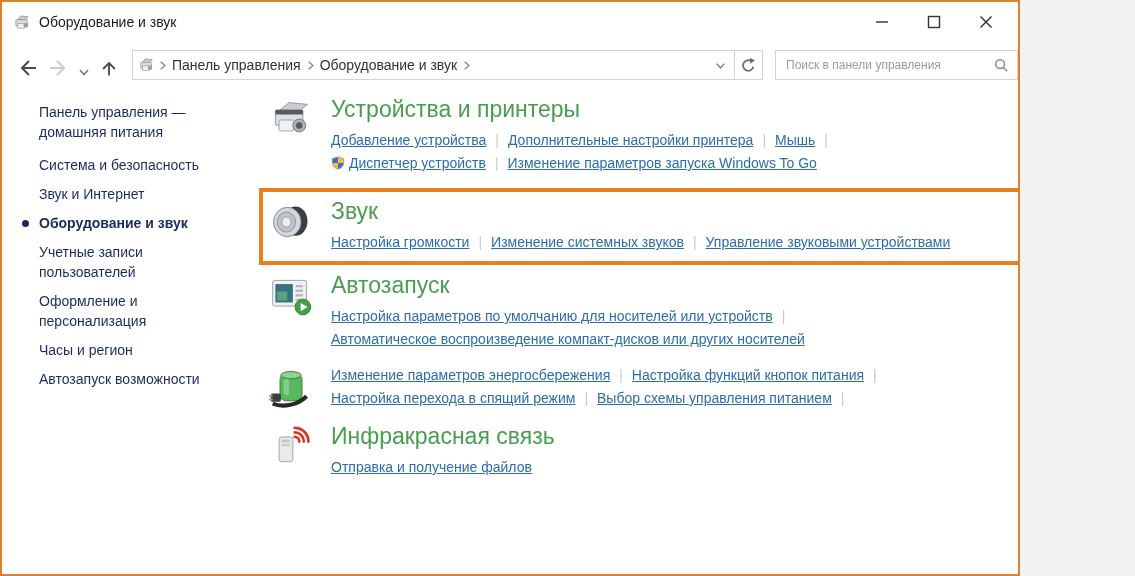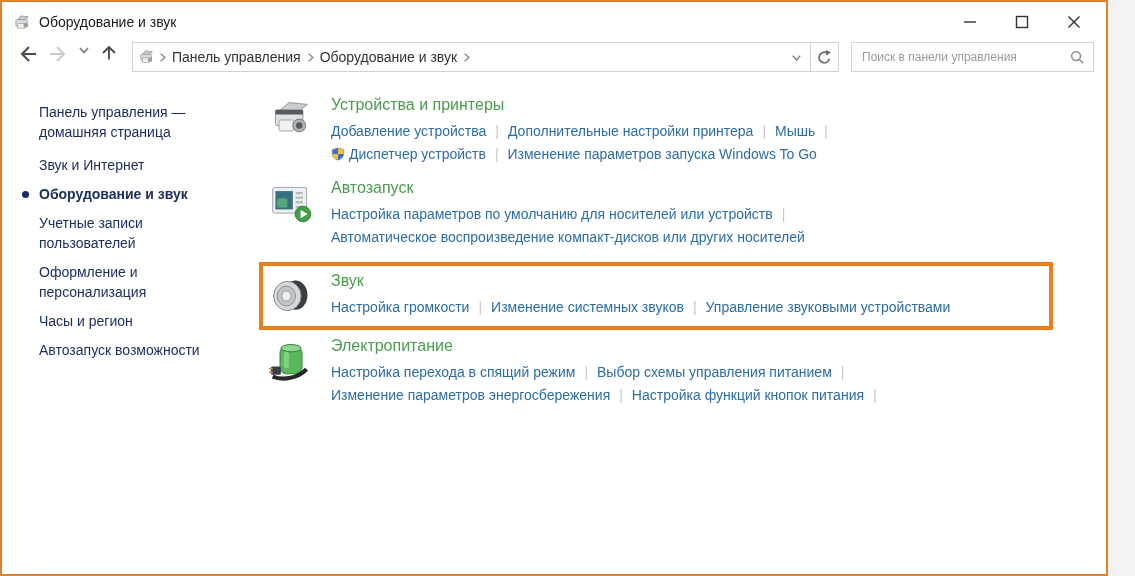--- a/index.html
+++ b/index.html
@@ -6,32 +6,32 @@
     --border-orange:#de812f;
     --accent-orange:#e8801e;
     --heading-green:#4a9c4f;
     --link-blue:#2d6da5;
     --sidebar-navy:#1b2b5b;
   }
   *{box-sizing:border-box;}
   html,body{margin:0;padding:0;background:#f2f2f2;}
   body{font-family:"Liberation Sans","DejaVu Sans",sans-serif;}
   .window{
-    width:1108px;height:576px;background:#fff;position:relative;overflow:hidden;
+    width:1020px;height:576px;background:#fff;position:relative;overflow:hidden;
     border:2px solid var(--border-orange);
   }
   
   .titlebar{height:40px;display:flex;align-items:center;background:#fff;}
   .titlebar .app-icon{margin-left:12px;display:flex;}
   .titlebar .title{margin-left:8px;font-size:14px;color:#1a1a1a;}
   .titlebar .spacer{flex:1;}
   .win-ctrl{width:52px;height:40px;display:flex;align-items:center;justify-content:center;cursor:default;}
   .win-ctrl.close{margin-right:6px;}
   
-  .navbar{height:38px;display:flex;align-items:flex-start;padding:0 12px 0 14px;}
+  .navbar{height:38px;display:flex;align-items:flex-end;padding:0 0 0 14px;}
   .nav-btn{display:flex;align-items:center;justify-content:center;margin-right:6px;}
   .addressbar{
     flex:1;height:30px;border:1px solid #d6d3cf;background:#fff;
     display:flex;align-items:center;padding:0 6px;margin-left:6px;
   }
   .crumb{font-size:14px;color:#333;padding:0 2px;white-space:nowrap;cursor:default;}
   .addr-spacer{flex:1;}
   .refresh-btn{
     width:28px;height:30px;border:1px solid #d6d3cf;border-left:none;
     display:flex;align-items:center;justify-content:center;background:#fff;
@@ -55,24 +55,24 @@
   .side-item:first-child{margin-bottom:13px;}
   .side-item.active{font-weight:bold;}
   .side-item.active::before{
     content:"";position:absolute;left:-17px;top:7px;width:7px;height:7px;
     border-radius:50%;background:var(--sidebar-navy);
   }
   .main{flex:1;padding:16px 0 0 33px;}
   .section{display:flex;margin-bottom:13px;}
   .icon-cell{width:62px;flex-shrink:0;padding-top:2px;}
   .sec-title{
-    font-size:16px;color:var(--heading-green);margin:0 0 6px;font-weight:400;cursor:pointer;
+    font-size:23px;color:var(--heading-green);margin:0 0 6px;font-weight:400;cursor:pointer;
   }
   .link-row{font-size:14px;line-height:23px;color:var(--link-blue);white-space:nowrap;}
-  .task-link{color:var(--link-blue);cursor:pointer;}
+  .task-link{color:var(--link-blue);cursor:pointer;text-decoration:underline;}
   .sep{color:#c9c9c9;margin:0 9px;}
   .shield{display:inline-flex;vertical-align:-2px;margin-right:4px;}
   .section.highlight{
     border:4px solid var(--accent-orange);
     padding:6px 10px 7px 6px;
     margin:0 0 7px -10px;
     width:794px;
   }
   .icon{display:inline-flex;}
 </style>
@@ -179,21 +179,22 @@
         <svg width="16" height="16" viewBox="0 0 18 18">
             <circle cx="8" cy="8" r="5" fill="none" stroke="#8a8a8a" stroke-width="1.7"></circle>
             <line x1="11.8" y1="11.8" x2="16" y2="16" stroke="#8a8a8a" stroke-width="1.7"></line>
           </svg>
       </span>
     </div>
   </div>
 
   <div class="content">
     <div class="sidebar">
-        <div class="side-item"><span>Панель управления — домашняя страница</span></div>
+        <div class="side-item"><span>Панель управления — домашняя питания</span></div>
+        <div class="side-item"><span>Система и безопасность</span></div>
         <div class="side-item"><span>Звук и Интернет</span></div>
         <div class="side-item active"><span>Оборудование и звук</span></div>
         <div class="side-item"><span>Учетные записи пользователей</span></div>
         <div class="side-item"><span>Оформление и персонализация</span></div>
         <div class="side-item"><span>Часы и регион</span></div>
         <div class="side-item"><span>Автозапуск возможности</span></div>
       </div>
     <div class="main">
         <div class="section">
           <div class="icon-cell icon">
@@ -220,68 +221,83 @@
                     <rect x="0" y="0" width="8" height="8" fill="#3d6fd2"></rect>
                     <rect x="8" y="0" width="8" height="8" fill="#f7c231"></rect>
                     <rect x="0" y="8" width="8" height="8" fill="#f7c231"></rect>
                     <rect x="8" y="8" width="8" height="8" fill="#3d6fd2"></rect>
                   </g>
                   <path d="M8 1 L14.5 3 V7.5 C14.5 11.5 11.5 14 8 15 C4.5 14 1.5 11.5 1.5 7.5 V3 Z" fill="none" stroke="#8a8a8a" stroke-width="0.8"></path>
                 </svg>
               </span><span class="task-link">Диспетчер устройств</span><span class="sep">|</span><span class="task-link">Изменение параметров запуска Windows To Go</span></div>
           </div>
         </div>
+        <div class="section highlight">
+          <div class="icon-cell icon">
+            <svg viewBox="0 0 48 48" width="44" height="44">
+              <ellipse cx="29" cy="23" rx="13" ry="16" fill="#3b3e42"></ellipse>
+              <ellipse cx="20" cy="24" rx="15" ry="16" fill="#d6d9dc" stroke="#7c8187"></ellipse>
+              <ellipse cx="19" cy="24" rx="10" ry="11" fill="#bfc3c7" stroke="#8d9196"></ellipse>
+              <ellipse cx="19" cy="24" rx="5" ry="5.5" fill="#ecedee" stroke="#9aa0a5"></ellipse>
+            </svg>
+          </div>
+          <div class="sec-body">
+            <div class="sec-title">Звук</div>
+            <div class="link-row"><span class="task-link">Настройка громкости</span><span class="sep">|</span><span class="task-link">Изменение системных звуков</span><span class="sep">|</span><span class="task-link">Управление звуковыми устройствами</span></div>
+          </div>
+        </div>
         <div class="section">
           <div class="icon-cell icon">
             <svg viewBox="0 0 48 48" width="44" height="44">
               <rect x="4" y="7" width="37" height="28" rx="2" fill="#eef0f1" stroke="#9aa0a5"></rect>
               <rect x="7" y="11" width="19" height="20" fill="#37707f"></rect>
               <rect x="9" y="19" width="11" height="10" fill="#58a57a"></rect>
               <rect x="29" y="12" width="8" height="2.5" fill="#b4b9bd"></rect>
               <rect x="29" y="17" width="8" height="2.5" fill="#b4b9bd"></rect>
               <rect x="29" y="22" width="8" height="2.5" fill="#b4b9bd"></rect>
               <rect x="29" y="27" width="8" height="2.5" fill="#b4b9bd"></rect>
               <circle cx="37" cy="36" r="8.5" fill="#43a047" stroke="#2e7d32"></circle>
               <polygon points="34.5,31.5 34.5,40.5 42,36" fill="#ffffff"></polygon>
             </svg>
           </div>
           <div class="sec-body">
             <div class="sec-title">Автозапуск</div>
             <div class="link-row"><span class="task-link">Настройка параметров по умолчанию для носителей или устройств</span><span class="sep">|</span></div>
             <div class="link-row"><span class="task-link">Автоматическое воспроизведение компакт-дисков или других носителей</span></div>
           </div>
         </div>
-        <div class="section highlight">
-          <div class="icon-cell icon">
-            <svg viewBox="0 0 48 48" width="44" height="44">
-              <ellipse cx="29" cy="23" rx="13" ry="16" fill="#3b3e42"></ellipse>
-              <ellipse cx="20" cy="24" rx="15" ry="16" fill="#d6d9dc" stroke="#7c8187"></ellipse>
-              <ellipse cx="19" cy="24" rx="10" ry="11" fill="#bfc3c7" stroke="#8d9196"></ellipse>
-              <ellipse cx="19" cy="24" rx="5" ry="5.5" fill="#ecedee" stroke="#9aa0a5"></ellipse>
-            </svg>
-          </div>
-          <div class="sec-body">
-            <div class="sec-title">Звук</div>
-            <div class="link-row"><span class="task-link">Настройка громкости</span><span class="sep">|</span><span class="task-link">Изменение системных звуков</span><span class="sep">|</span><span class="task-link">Управление звуковыми устройствами</span></div>
-          </div>
-        </div>
         <div class="section">
           <div class="icon-cell icon">
             <svg viewBox="0 0 48 48" width="44" height="44">
               <rect x="12" y="8" width="24" height="30" rx="7" fill="#58b85c" stroke="#2e7d32"></rect>
               <ellipse cx="24" cy="10" rx="11" ry="4" fill="#8fd392" stroke="#2e7d32"></ellipse>
               <rect x="16" y="14" width="6" height="18" rx="3" fill="#8fd392" opacity="0.8"></rect>
               <path d="M4 41 C 14 45, 30 44, 41 33" stroke="#26282b" stroke-width="4.5" fill="none"></path>
               <rect x="2" y="30" width="11" height="9" rx="2" fill="#3a3d41"></rect>
               <rect x="0" y="31.5" width="4" height="2" fill="#b9936a"></rect>
               <rect x="0" y="35.5" width="4" height="2" fill="#b9936a"></rect>
             </svg>
           </div>
           <div class="sec-body">
-            <div class="sec-title">Электропитание</div>
+            <div class="link-row"><span class="task-link">Изменение параметров энергосбережения</span><span class="sep">|</span><span class="task-link">Настройка функций кнопок питания</span><span class="sep">|</span></div>
             <div class="link-row"><span class="task-link">Настройка перехода в спящий режим</span><span class="sep">|</span><span class="task-link">Выбор схемы управления питанием</span><span class="sep">|</span></div>
-            <div class="link-row"><span class="task-link">Изменение параметров энергосбережения</span><span class="sep">|</span><span class="task-link">Настройка функций кнопок питания</span><span class="sep">|</span></div>
+          </div>
+        </div>
+        <div class="section">
+          <div class="icon-cell icon">
+            <svg viewBox="0 0 48 48" width="44" height="44">
+              <rect x="11" y="13" width="15" height="27" rx="3" fill="#e8eaec" stroke="#9aa0a5"></rect>
+              <rect x="14" y="16" width="9" height="3" fill="#c3c7cb"></rect>
+              <rect x="14" y="21" width="9" height="2" fill="#c3c7cb"></rect>
+              <path d="M28 13 A5 5 0 0 1 33 18" fill="none" stroke="#cf3a2b" stroke-width="3" stroke-linecap="round"></path>
+              <path d="M28 8 A10 10 0 0 1 38 18" fill="none" stroke="#cf3a2b" stroke-width="3" stroke-linecap="round"></path>
+              <path d="M28 3 A15 15 0 0 1 43 18" fill="none" stroke="#cf3a2b" stroke-width="3" stroke-linecap="round"></path>
+            </svg>
+          </div>
+          <div class="sec-body">
+            <div class="sec-title">Инфракрасная связь</div>
+            <div class="link-row"><span class="task-link">Отправка и получение файлов</span></div>
           </div>
         </div>
       </div>
   </div>
 
 </div>
 
 </body></html>

